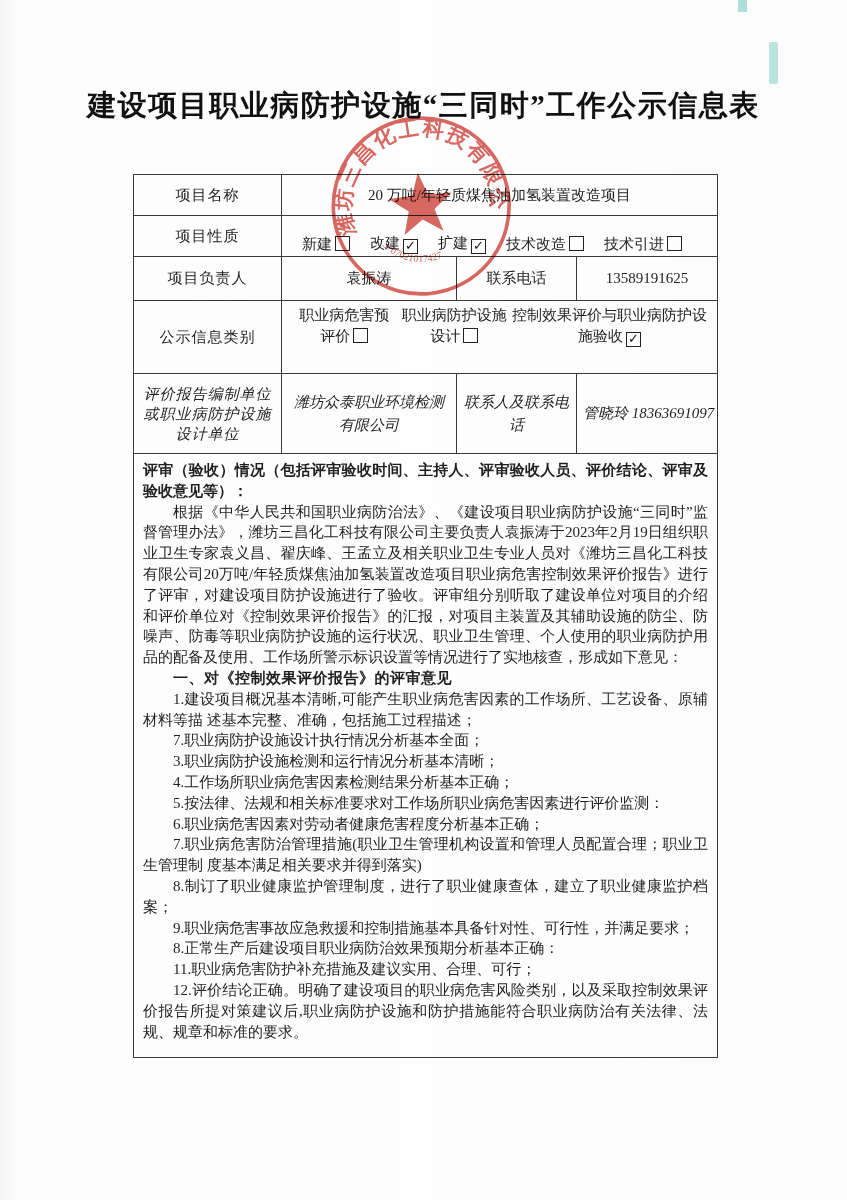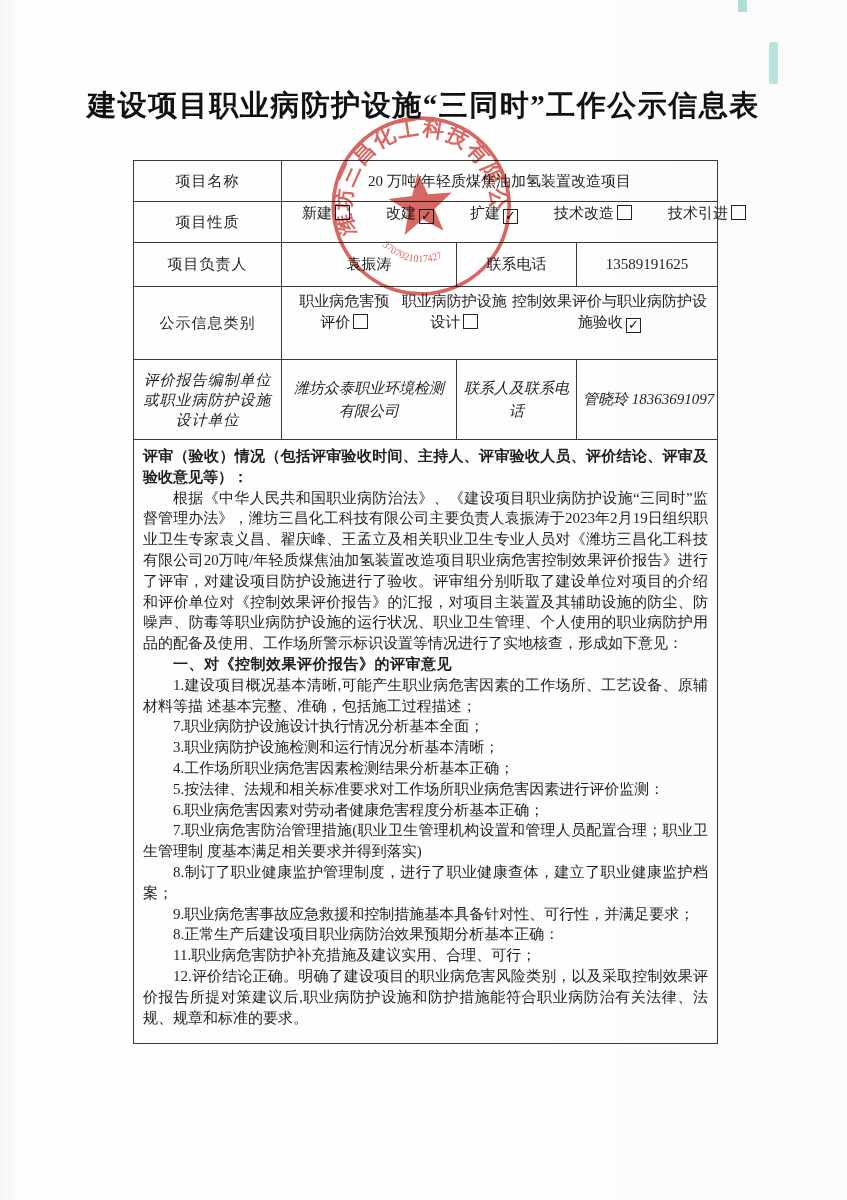--- a/index.html
+++ b/index.html
@@ -6,32 +6,32 @@
   .page{
     position:relative;width:847px;height:1200px;overflow:hidden;
     background:linear-gradient(90deg,#f4f4f4 0,#fdfdfd 2%,#fefefe 50%,#fbfbfb 100%);
     font-family:"Liberation Serif","DejaVu Serif",serif;color:#1f1f1f;
   }
   .doc-title{
     position:absolute;left:0;top:86px;width:100%;text-align:center;
     font-size:29px;font-weight:bold;letter-spacing:1.5px;color:#111;
   }
   .tbl{
-    position:absolute;left:133px;top:160px;width:585px;
+    position:absolute;left:133px;top:174px;width:585px;
     border:1.7px solid #3a3a3a;box-sizing:border-box;
     font-size:15px;
   }
   .row{display:flex;border-bottom:1.6px solid #3a3a3a;box-sizing:border-box;}
   .row:last-child{border-bottom:none;}
   .cell{box-sizing:border-box;border-right:1.6px solid #3a3a3a;display:flex;align-items:center;justify-content:center;text-align:center;padding:2px 6px;}
   .cell:last-child{border-right:none;}
   .lab{width:148px;flex:0 0 148px;letter-spacing:1px;}
   .val{flex:1;}
   .h41{height:41px;} .h44{height:44px;} .h73{height:73px;} .h80{height:80px;font-style:italic;}
-  .nature-opts{flex:1;display:flex;align-items:flex-start;justify-content:flex-start;gap:36px;padding-left:20px;}
+  .nature-opts{flex:1;display:flex;align-items:flex-end;justify-content:flex-start;gap:20px;padding-left:20px;}
   .opt{white-space:nowrap;}
   .cb{
     display:inline-block;width:13px;height:13px;border:1.6px solid #222;
     margin-left:3px;vertical-align:-2px;text-align:center;line-height:12px;
     font-size:13px;font-weight:bold;font-family:"DejaVu Sans",sans-serif;color:#111;
   }
   .cat-col{flex:1;display:flex;flex-direction:row;justify-content:space-between;align-items:flex-start;padding:4px 10px;}
   .cat-line{line-height:21px;}
   .review-cell{height:603px;padding:6px 9px 4px 9px;box-sizing:border-box;line-height:20.8px;overflow:hidden;text-align:justify;}
   .review-heading{font-weight:bold;}

